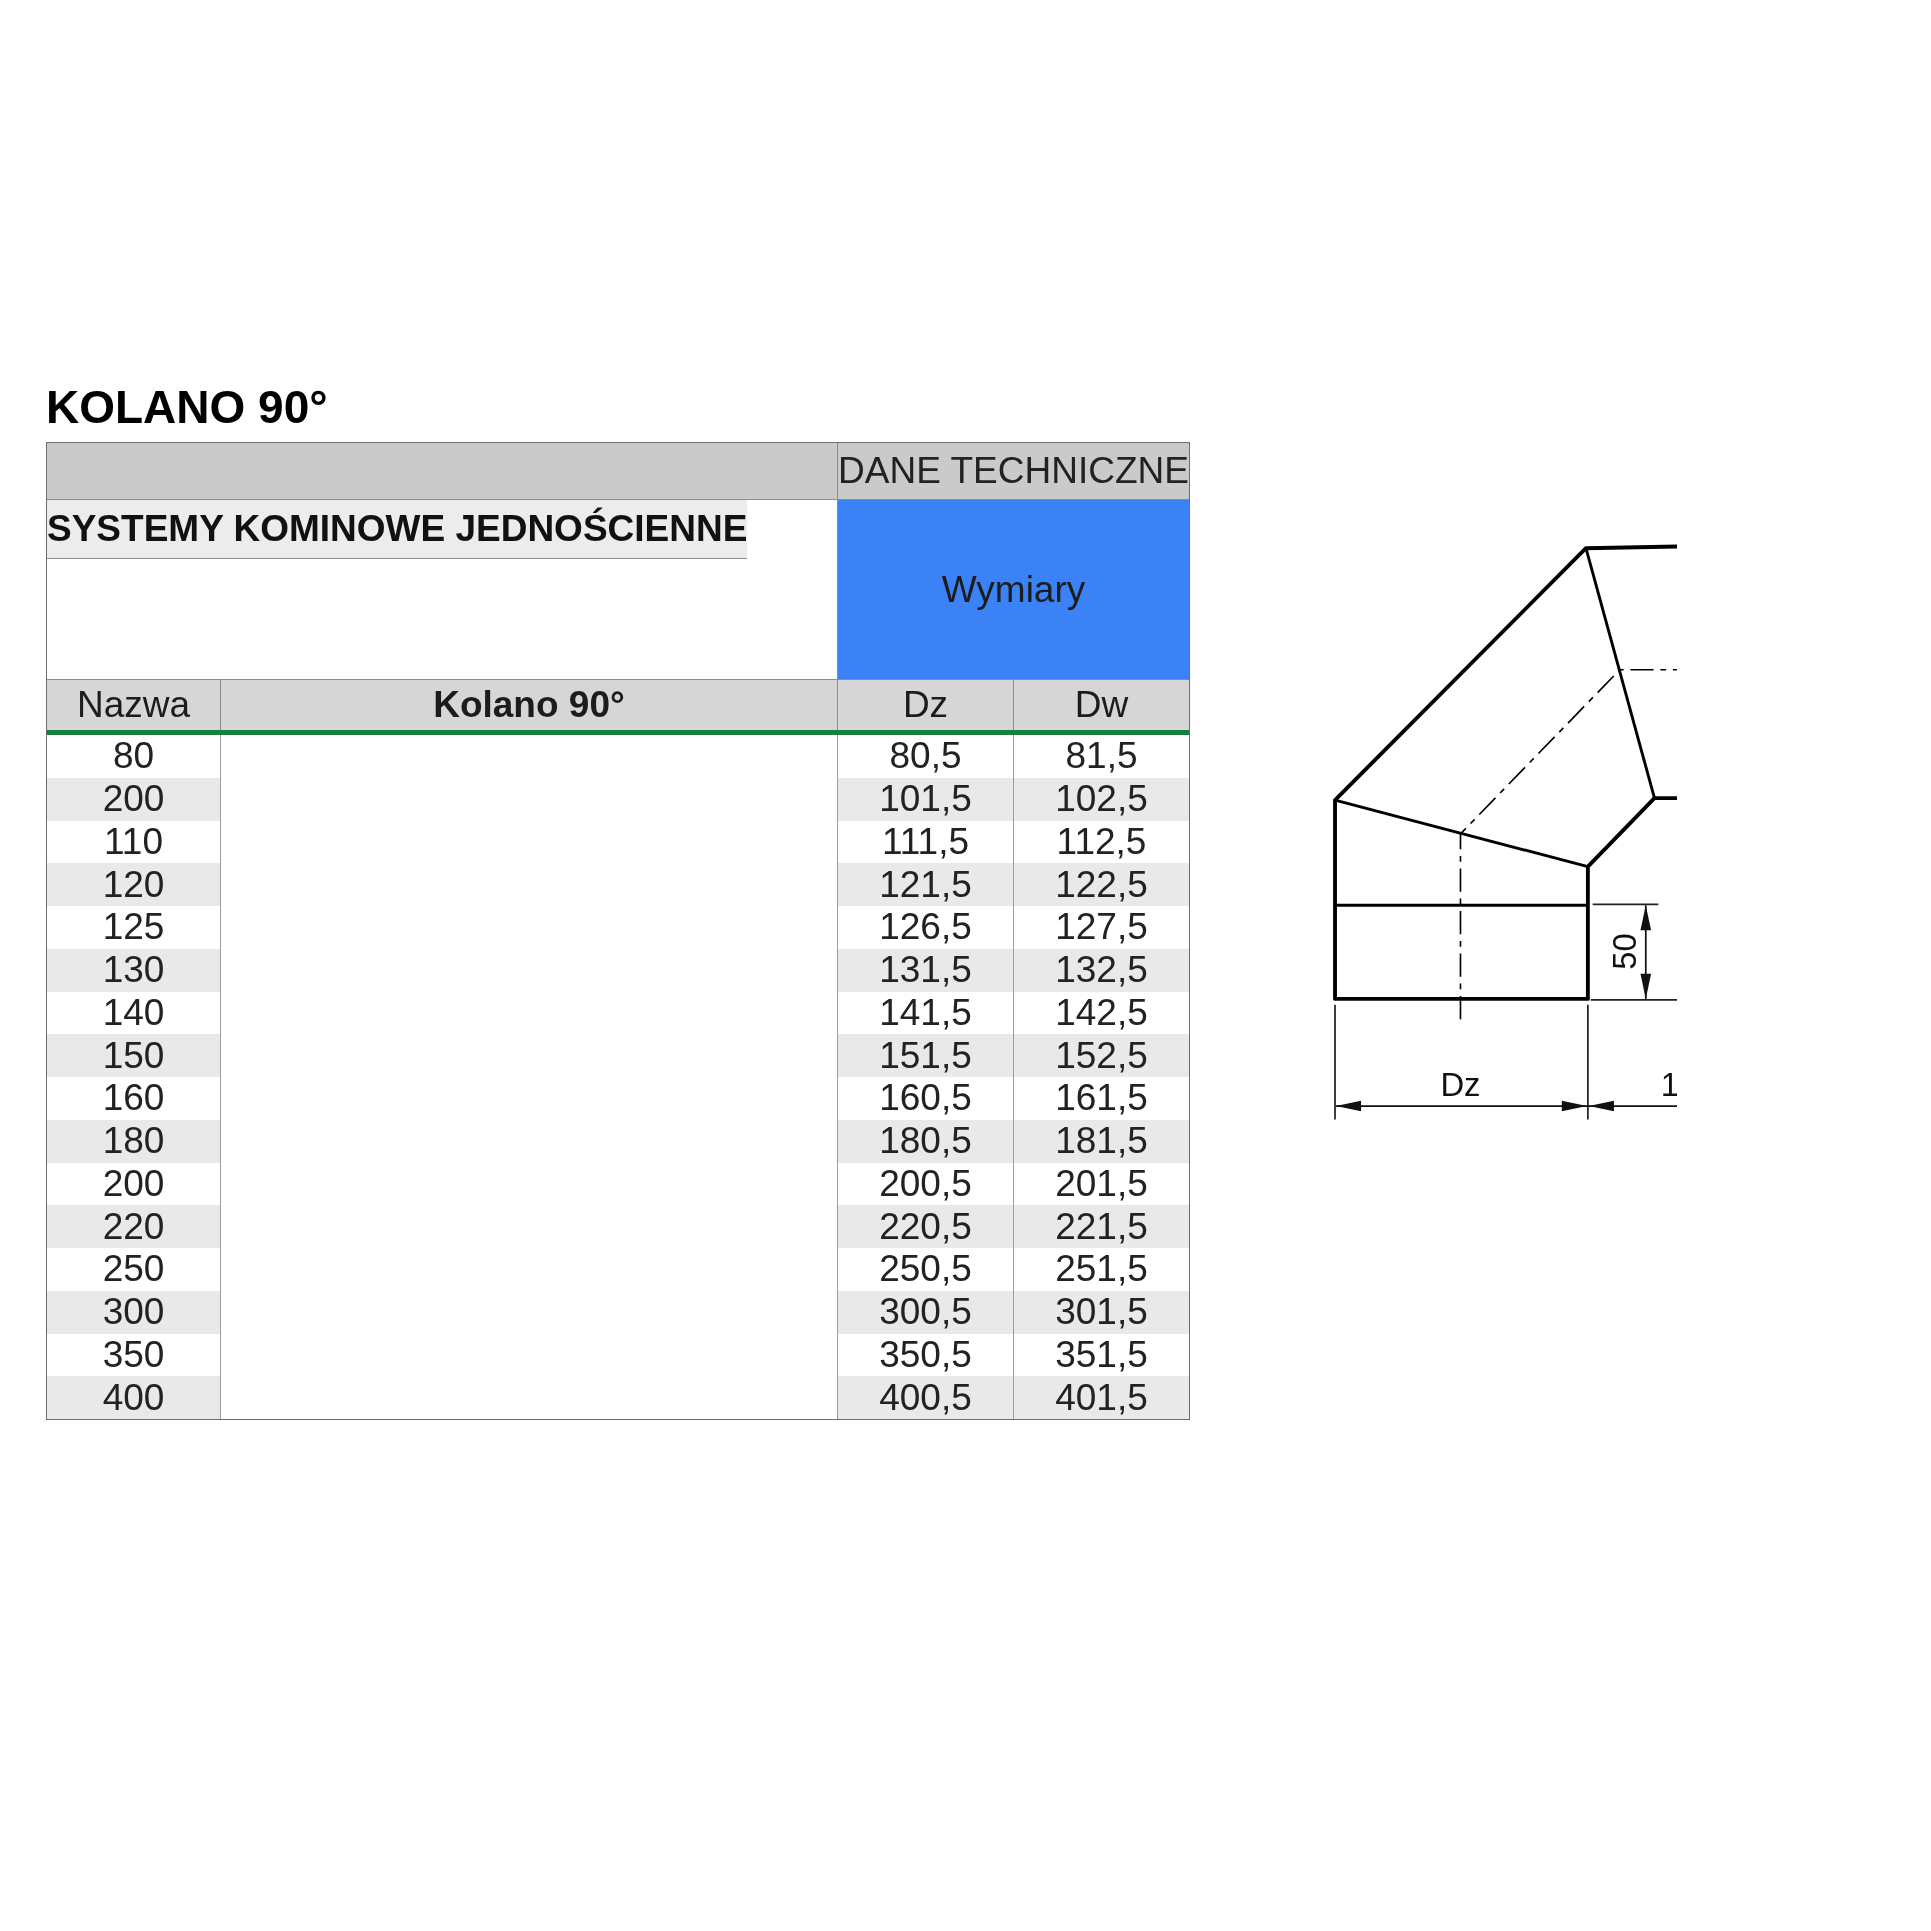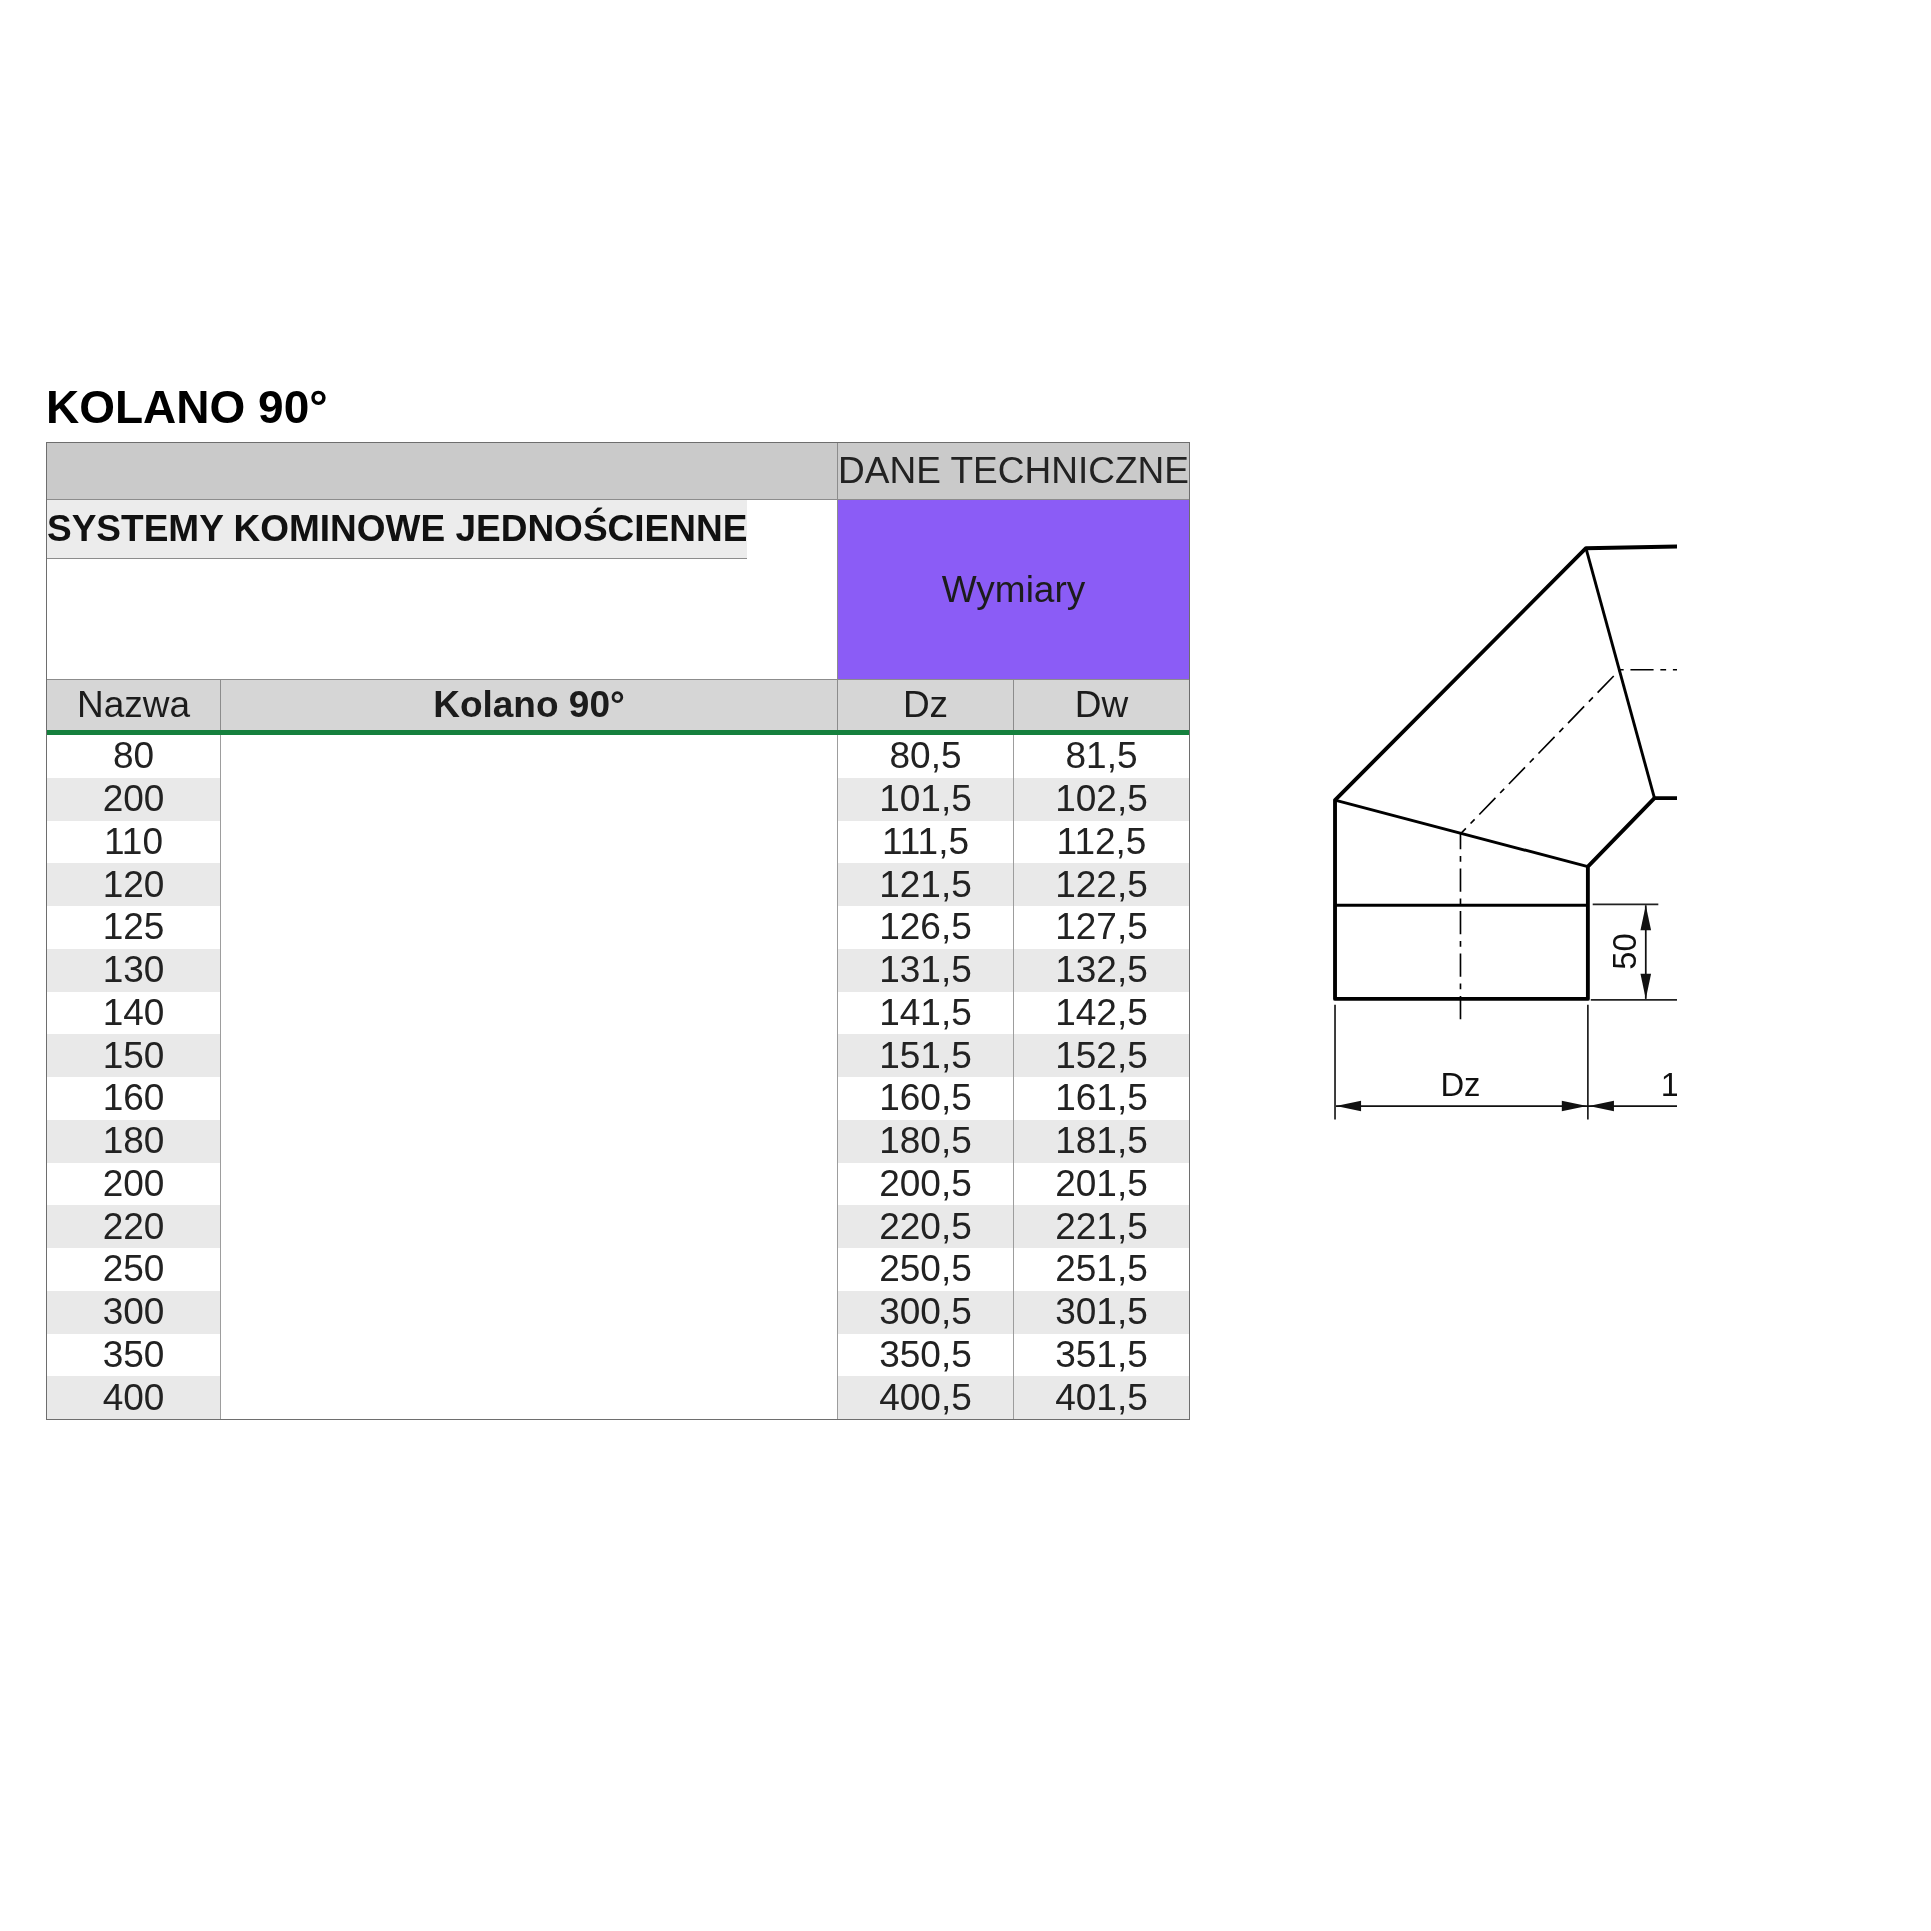--- a/index.html
+++ b/index.html
@@ -10,21 +10,21 @@
        box-sizing:border-box;display:flex;flex-direction:column;background:#fff;}
   .r1{height:57px;display:flex;flex:none;}
   .r1-left{width:791px;background:#cacaca;border-right:1px solid #8c8c8c;border-bottom:1px solid #8c8c8c;box-sizing:border-box;}
   .r1-right{flex:1;background:#cacaca;border-bottom:1px solid #8c8c8c;box-sizing:border-box;
             display:flex;align-items:center;justify-content:center;font-size:37px;color:#222;}
   .r23{height:180px;display:flex;flex:none;border-bottom:1px solid #8c8c8c;box-sizing:border-box;}
   .r23-left{width:791px;display:flex;border-right:1px solid #8c8c8c;box-sizing:border-box;}
   .band{height:59px;flex:none;background:#ececec;border-bottom:1px solid #8c8c8c;box-sizing:border-box;
         display:flex;align-items:center;justify-content:center;font-weight:bold;font-size:37px;color:#111;}
   .spacer{flex:1;background:#fff;}
-  .r23-right{flex:1;background:#8b5cf6;display:flex;align-items:center;justify-content:center;font-size:37px;}
+  .r23-right{flex:1;background:#3b82f6;display:flex;align-items:center;justify-content:center;font-size:37px;}
   .r4{height:55px;display:flex;flex:none;background:#d6d6d6;border-bottom:5px solid #15803d;box-sizing:border-box;font-size:37px;text-align:right;}
   .c{display:flex;align-items:center;justify-content:center;box-sizing:border-box;}
   .c-n{width:174px;border-right:1px solid #9d9d9d;}
   .c-p{width:617px;border-right:1px solid #9d9d9d;}
   .c-z{width:176px;border-right:1px solid #9d9d9d;}
   .c-w{flex:1;}
   .r4 .c-n,.r4 .c-z{border-right:1px solid #8c8c8c;}
   .r4 .c-p{font-weight:bold;border-right:1px solid #8c8c8c;}
   .tbody{flex:1;display:flex;flex-direction:column;}
   .drow{flex:1;display:flex;font-size:37px;color:#222;}

